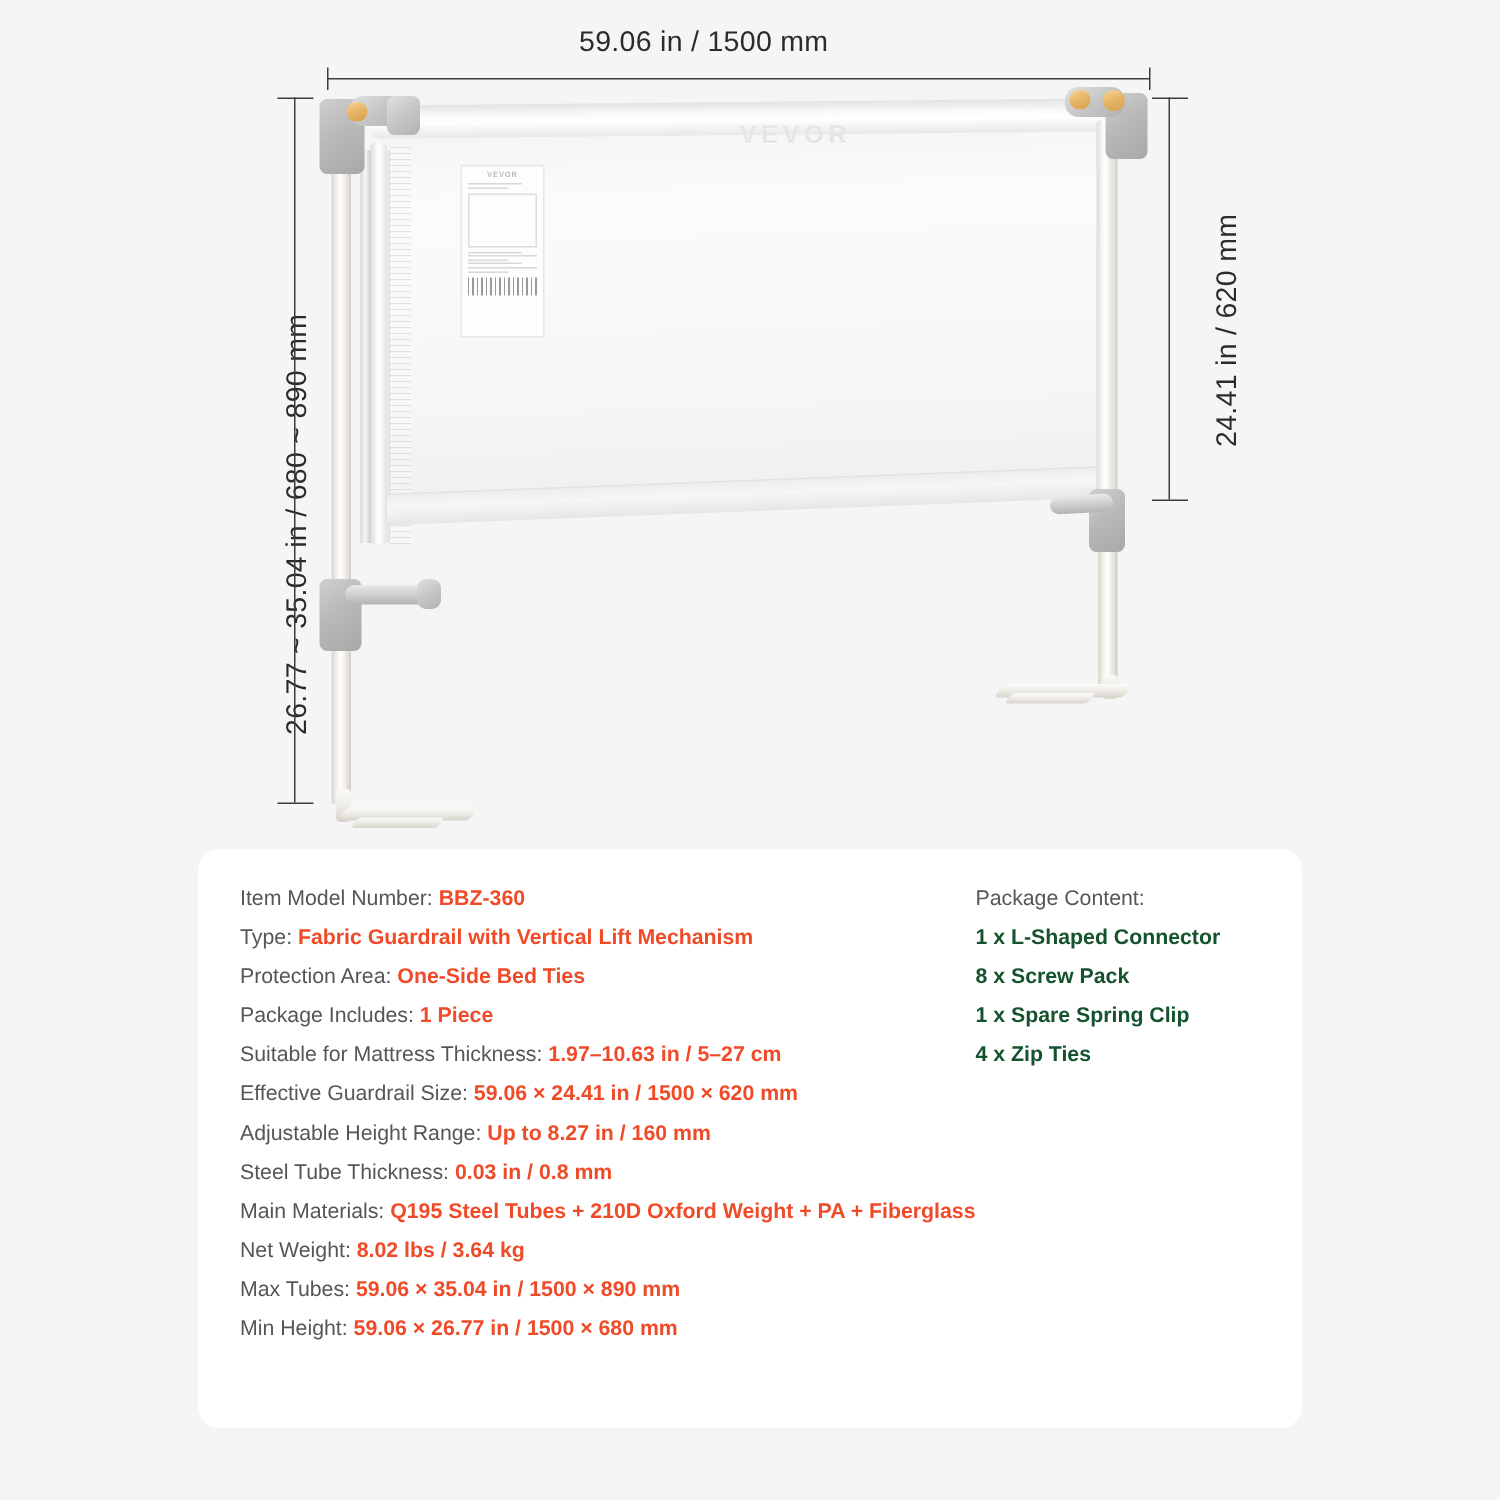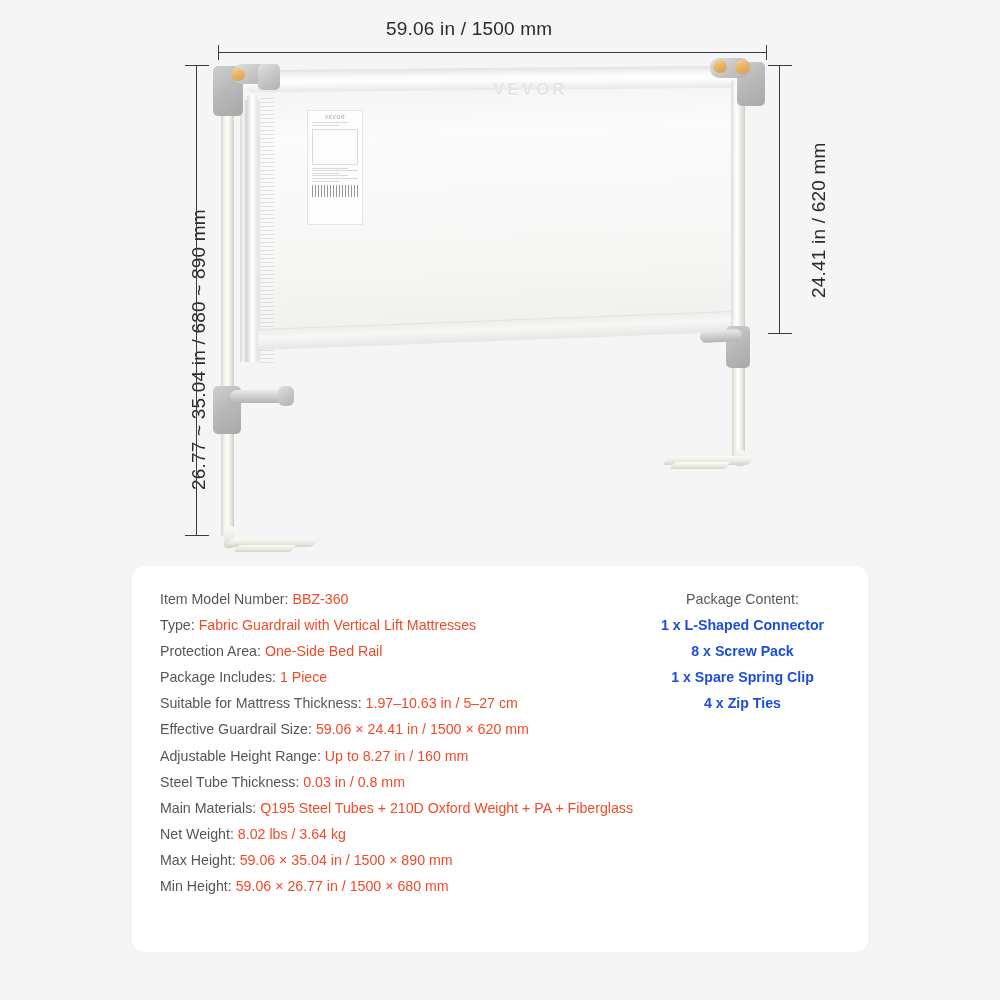--- a/index.html
+++ b/index.html
@@ -180,45 +180,45 @@
     border-radius: 14px;
     box-sizing: border-box;
     padding: 20px 26px 18px 28px;
   }
   .spec-cols {
     display: flex;
     flex-direction: row;
     width: 100%;
   }
   .col-left  { width: 500px; }
-  .col-right { width: 206px; text-align: center; }
+  .col-right { width: 206px; }
 
   .spec-row {
     font-size: 14.2px;
     line-height: 26.1px;
     color: #55565a;
     white-space: nowrap;
   }
   .spec-row .val {
     color: #f04b28;
-    font-weight: normal;
+    font-weight: bold;
   }
   .spec-row.val-only {
     color: #f04b28;
     font-weight: bold;
   }
   .pkg-head {
     font-size: 14.2px;
     line-height: 26.1px;
     color: #55565a;
   }
   .pkg-item {
     font-size: 14.2px;
     line-height: 26.1px;
-    color: #1d4ed8;
+    color: #14532d;
     font-weight: bold;
     white-space: nowrap;
   }
 </style>
 </head>
 <body>
 
 <div id="diagram">
 
   <div class="dim-label" style="left:386px; top:18px;">59.06 in / 1500 mm</div>
@@ -303,26 +303,26 @@
 
     <div class="col-left">
 
       <div class="spec-row">
         <span>Item Model Number:</span>
         <span class="val">BBZ-360</span>
       </div>
 
       <div class="spec-row">
         <span>Type:</span>
-        <span class="val">Fabric Guardrail with Vertical Lift Mattresses</span>
+        <span class="val">Fabric Guardrail with Vertical Lift Mechanism</span>
       </div>
 
       <div class="spec-row">
         <span>Protection Area:</span>
-        <span class="val">One-Side Bed Rail</span>
+        <span class="val">One-Side Bed Ties</span>
       </div>
 
       <div class="spec-row">
         <span>Package Includes:</span>
         <span class="val">1 Piece</span>
       </div>
 
 
 
       <div class="spec-row">
@@ -349,21 +349,21 @@
         <span>Main Materials:</span>
         <span class="val">Q195 Steel Tubes + 210D Oxford Weight + PA + Fiberglass</span>
       </div>
 
       <div class="spec-row">
         <span>Net Weight:</span>
         <span class="val">8.02 lbs / 3.64 kg</span>
       </div>
 
       <div class="spec-row">
-        <span>Max Height:</span>
+        <span>Max Tubes:</span>
         <span class="val">59.06 × 35.04 in / 1500 × 890 mm</span>
       </div>
 
       <div class="spec-row">
         <span>Min Height:</span>
         <span class="val">59.06 × 26.77 in / 1500 × 680 mm</span>
       </div>
 
     </div>
 

